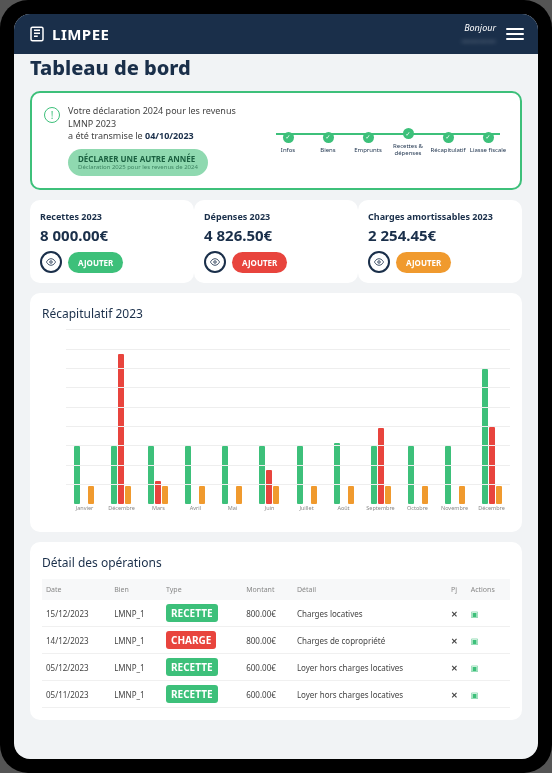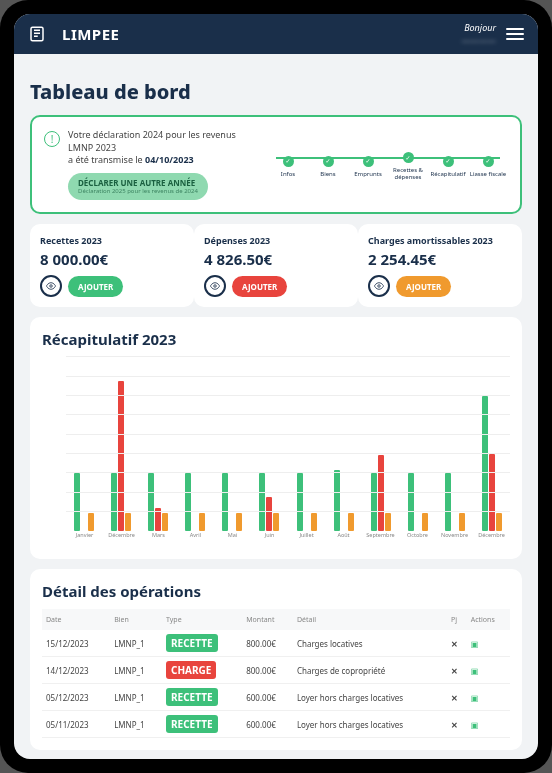--- a/index.html
+++ b/index.html
@@ -1,26 +1,26 @@
 <!DOCTYPE html>
 <html><head>
 <meta charset="utf-8">
 <style>
 *{margin:0;padding:0;box-sizing:border-box;font-family:system-ui,-apple-system,sans-serif}
 body{background:#555;display:flex;justify-content:center;padding:0}
 .tablet{width:552px;height:773px;background:#000;border-radius:28px;padding:14px;position:relative}
 .screen{width:100%;height:100%;background:#f1f3f5;border-radius:16px;overflow:hidden;display:flex;flex-direction:column}
 .topbar{background:#1a2f4a;color:#fff;display:flex;align-items:center;justify-content:space-between;padding:8px 14px;height:40px}
-.brand{display:flex;align-items:center;gap:16px;font-weight:700;font-size:15px;letter-spacing:.5px}
+.brand{display:flex;align-items:center;gap:6px;font-weight:700;font-size:15px;letter-spacing:.5px}
 .brand svg{width:18px;height:18px}
 .topright{display:flex;align-items:center;gap:10px;font-size:9px;font-style:italic}
 .topright .blur{filter:blur(2px);opacity:.8}
 .burger{display:flex;flex-direction:column;gap:3px;cursor:pointer}
 .burger span{width:18px;height:2px;background:#fff;border-radius:1px}
-.content{flex:1;overflow:auto;padding:24px 16px 0}
+.content{flex:1;overflow:auto;padding:0 16px 0}
 h1{color:#1a2f4a;font-size:20px;font-weight:800;margin-bottom:10px}
 .card{background:#fff;border-radius:10px;padding:12px;margin-bottom:10px}
 .decl-card{border:2px solid #3dc07a;display:flex;align-items:center;gap:14px}
 .decl-left{display:flex;gap:8px;align-items:flex-start;flex:0 0 210px}
 .info-icon{width:16px;height:16px;border:1.5px solid #3dc07a;border-radius:50%;display:flex;align-items:center;justify-content:center;color:#3dc07a;font-size:10px;flex-shrink:0;margin-top:2px}
 .decl-text{font-size:9px;color:#444;line-height:1.4}
 .decl-text b{color:#1a2f4a}
 .decl-btn{background:#8fd9b0;color:#1a6040;font-size:8px;font-weight:700;padding:6px 10px;border-radius:14px;display:inline-block;margin-top:6px;cursor:pointer;line-height:1.1}
 .decl-btn small{display:block;font-weight:400;font-size:6px;opacity:.7}
 .steps{flex:1;display:flex;align-items:center;position:relative;padding-top:4px}
@@ -32,21 +32,21 @@
 .kpi{flex:1;background:#fff;border-radius:10px;padding:10px}
 .kpi-title{font-size:9px;color:#1a2f4a;font-weight:700;margin-bottom:2px}
 .kpi-val{font-size:15px;font-weight:700;color:#1a2f4a;margin-bottom:6px}
 .kpi-actions{display:flex;gap:6px;align-items:center}
 .eye{width:22px;height:22px;border:2px solid #1a2f4a;border-radius:50%;display:flex;align-items:center;justify-content:center;cursor:pointer}
 .eye svg{width:10px;height:10px}
 .pill{font-size:8px;color:#fff;padding:5px 10px;border-radius:12px;font-weight:700;cursor:pointer}
 .pill.green{background:#3dc07a}
 .pill.red{background:#e8443d}
 .pill.orange{background:#f09a2e}
-.card h2{font-size:15px;color:#1a2f4a;font-weight:700;margin-bottom:8px}
+.card h2{font-size:12px;color:#1a2f4a;font-weight:400;margin-bottom:8px}
 .legend{display:flex;justify-content:center;gap:12px;font-size:7px;color:#555;margin-bottom:4px}
 .legend span{display:flex;align-items:center;gap:3px}
 .legend i{width:10px;height:8px;border-radius:1px}
 .chart{position:relative;height:190px;padding-left:24px;padding-bottom:16px}
 .yaxis{position:absolute;left:0;top:0;bottom:16px;width:22px;display:flex;flex-direction:column;justify-content:space-between;font-size:6px;color:#888;text-align:right}
 .plot{position:absolute;left:24px;right:0;top:0;bottom:16px;display:flex;align-items:flex-end;gap:1px}
 .mgroup{flex:1;display:flex;align-items:flex-end;justify-content:center;gap:1px;height:100%;position:relative}
 .mgroup .bar{width:6px;border-radius:1px}
 .xaxis{position:absolute;left:24px;right:0;bottom:8px;display:flex;font-size:5.5px;color:#888}
 .xaxis span{flex:1;text-align:center}

